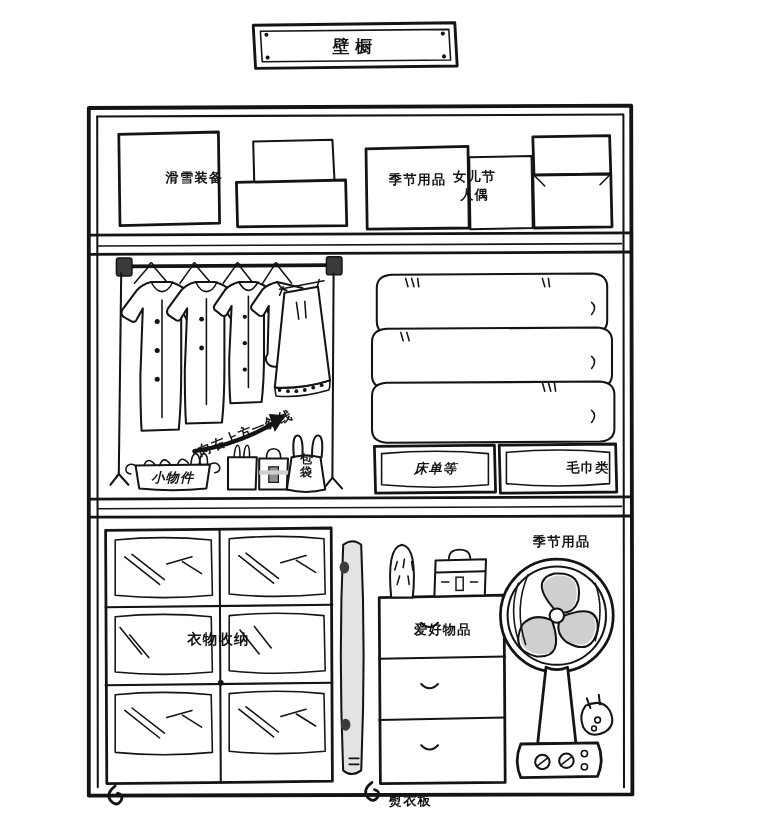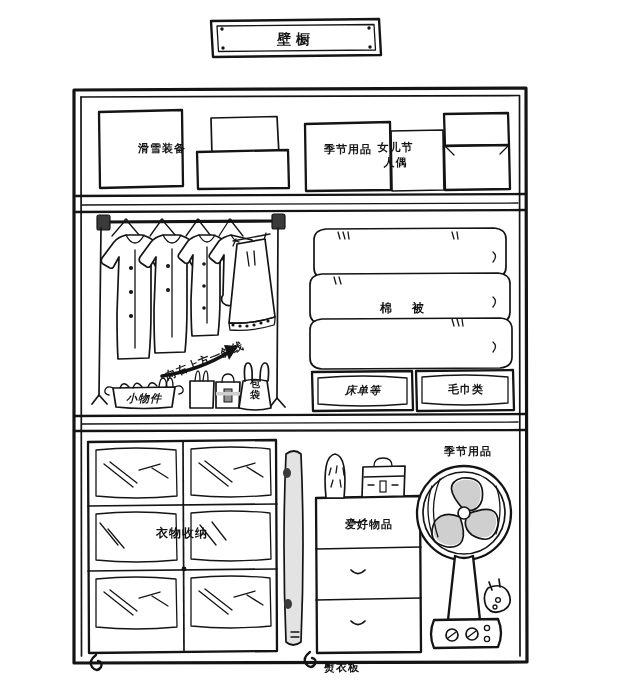--- a/index.html
+++ b/index.html
@@ -328,25 +328,24 @@
 
   <div class="lbl sz11" style="left:372px; top:141px; width:47px;">女儿节
 人偶</div>
 
   <div class="lbl rot-arrowtext" style="left:166px; top:370px; width:120px; text-align:left;">向右上方一斜线</div>
 
   <div class="lbl sz11" style="left:114px; top:392px; width:60px;font-style:italic;">小物件</div>
 
   <div class="lbl rot-bag" style="left:249px; top:379px;">包袋</div>
 
-  <div class="lbl sz12 wide-sp" style="left:346px; top:300px; width:120px;">棉  被</div>
 
   <div class="lbl sz11" style="left:317px; top:384px; width:92px;font-style:italic;">床单等</div>
 
-  <div class="lbl sz11" style="left:421px; top:383px; width:90px;">毛巾类</div>
+  <div class="lbl sz11" style="left:421px; top:383px; width:90px;padding-left:24px;">毛巾类</div>
 
   <div class="lbl sz12" style="left:128px; top:525px; width:108px;">衣物收纳</div>
 
   <div class="lbl sz11" style="left:324px; top:518px; width:90px;">爱好物品</div>
 
   <div class="lbl sz11" style="left:424px; top:445px; width:88px;">季节用品</div>
 
 
   <div class="lbl sz11" style="left:324px; top:661px; width:90px; text-align:left;">熨衣板</div>
 

